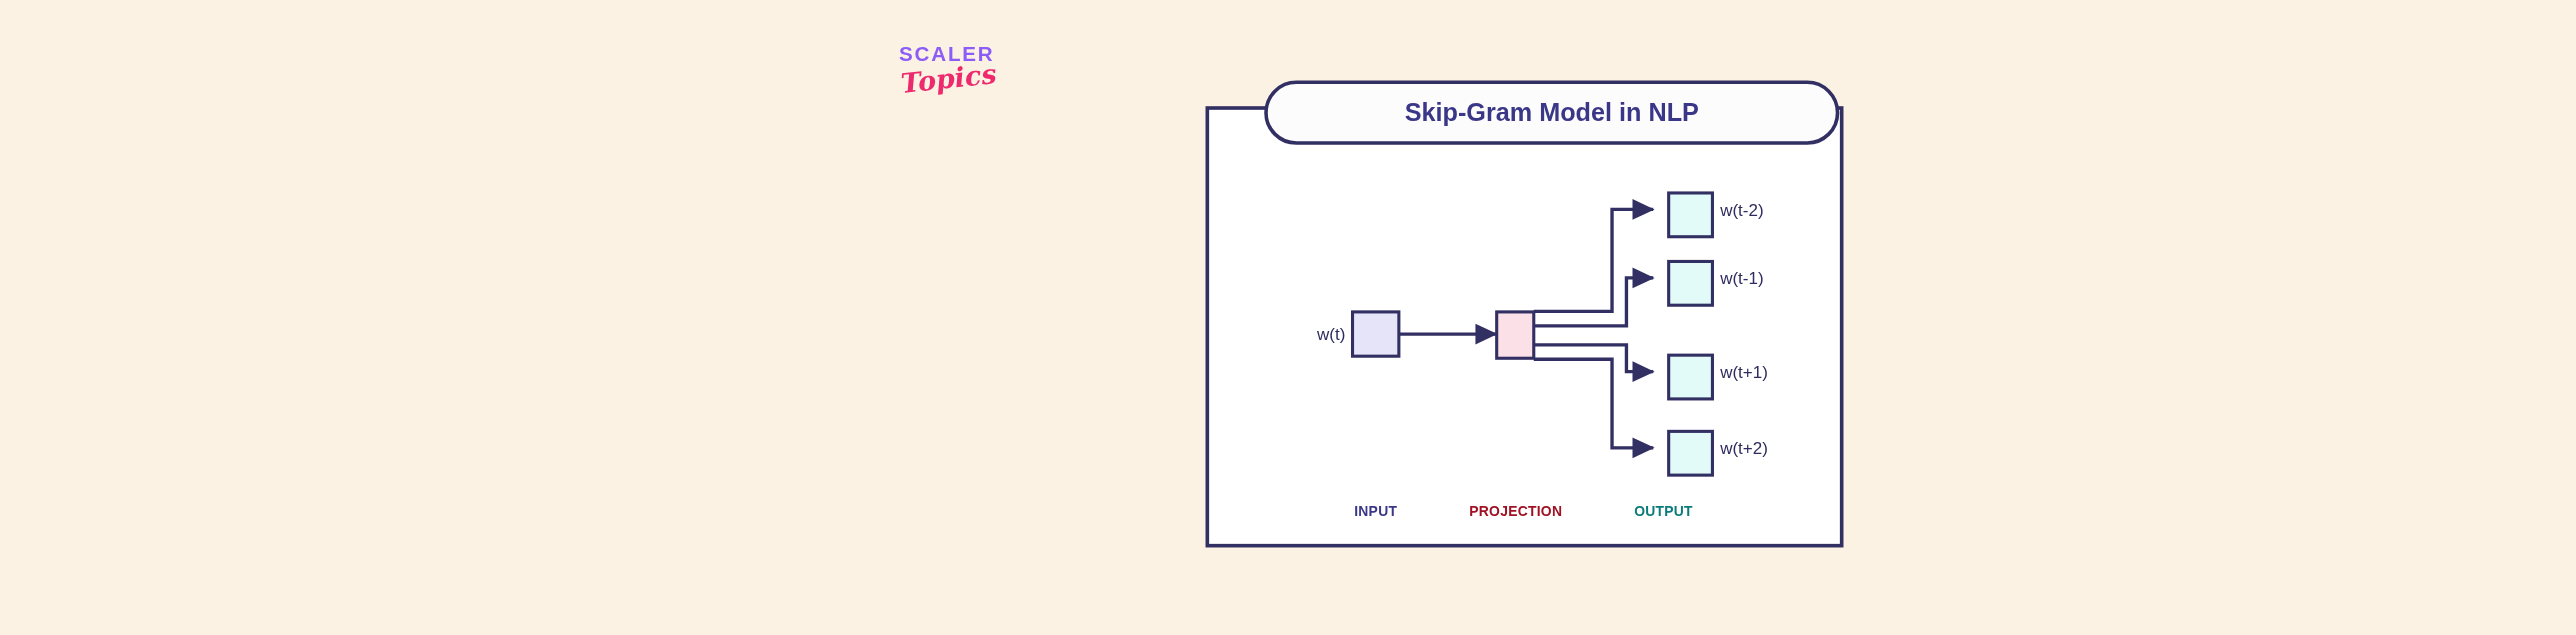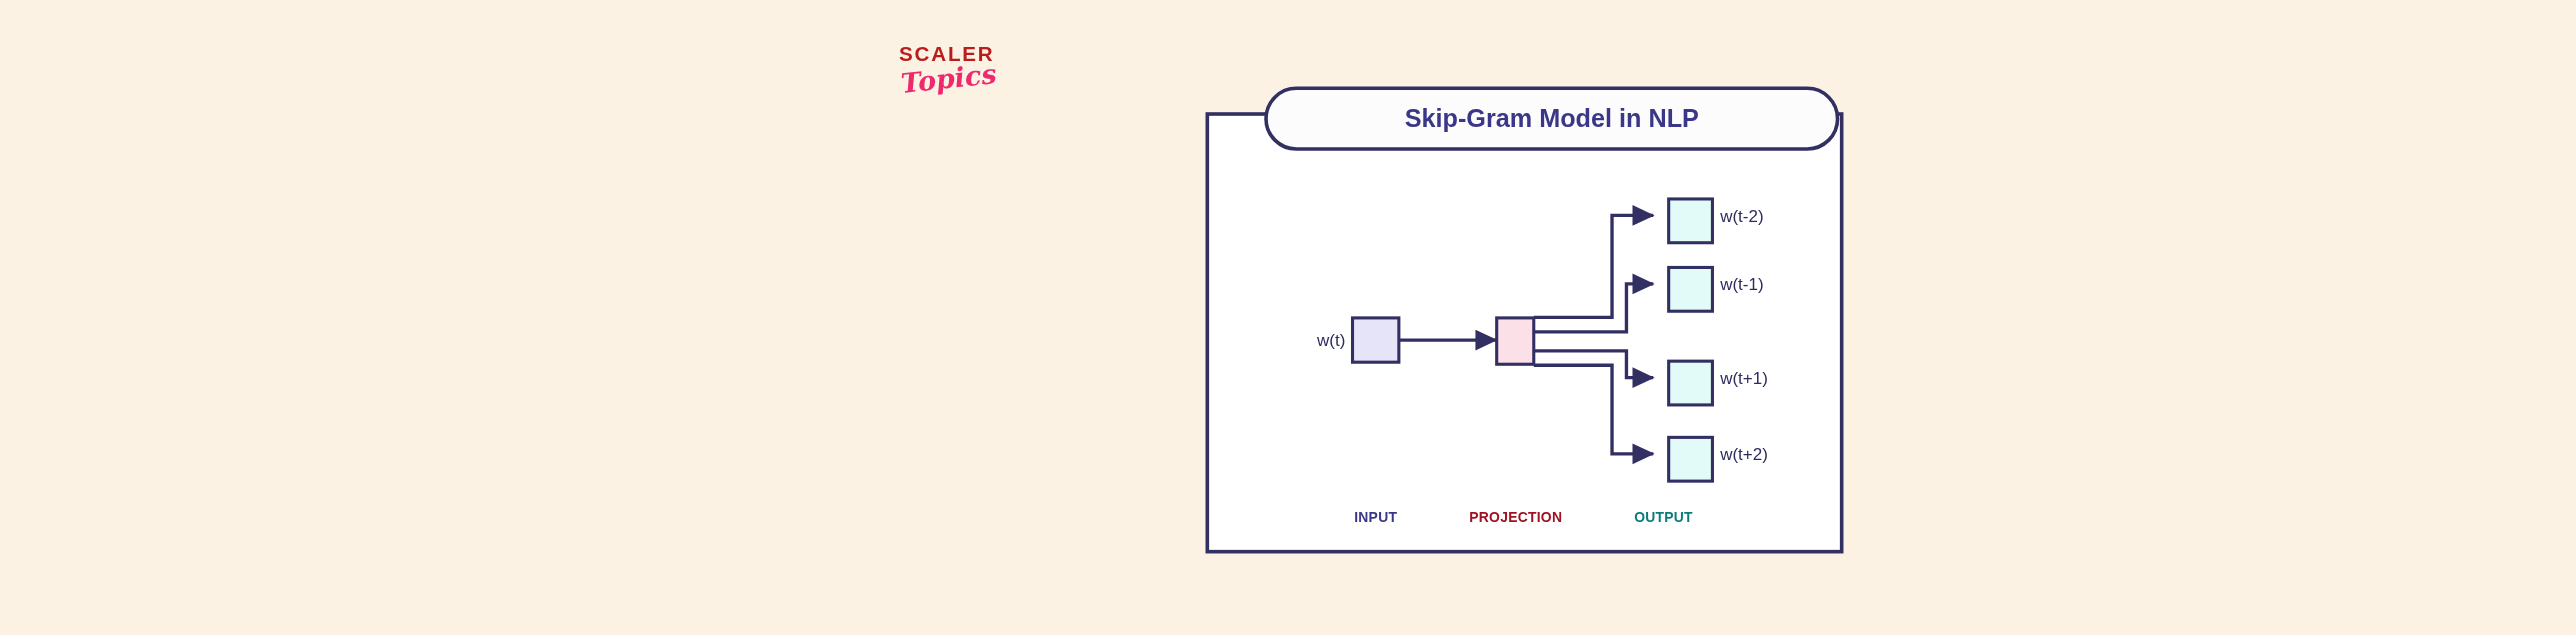--- a/index.html
+++ b/index.html
@@ -21,21 +21,21 @@
     left: 899px;
     top: 44px;
     width: 155px;
     height: 72px;
   }
   #brand-logo .brand-word {
     font-family: "Liberation Sans", sans-serif;
     font-weight: bold;
     font-size: 20.6px;
     letter-spacing: 1.8px;
-    color: #b91c1c;
+    color: #8b5cf6;
     line-height: 1;
     display: block;
   }
   #brand-logo .brand-script {
     font-family: "DejaVu Serif", serif;
     font-style: italic;
     font-weight: bold;
     font-size: 27px;
     color: #ed2a6e;
     line-height: 1;
@@ -43,21 +43,21 @@
     margin-top: 5.2px;
     margin-left: 2.1px;
     transform: rotate(-6deg);
     transform-origin: left center;
   }
 
   
   #figure {
     position: absolute;
     left: 1200px;
-    top: 79px;
+    top: 73px;
     width: 649px;
     height: 484px;
   }
   #figure svg {
     display: block;
   }
 
   .frame-rect {
     fill: #ffffff;
     stroke: #322f63;

